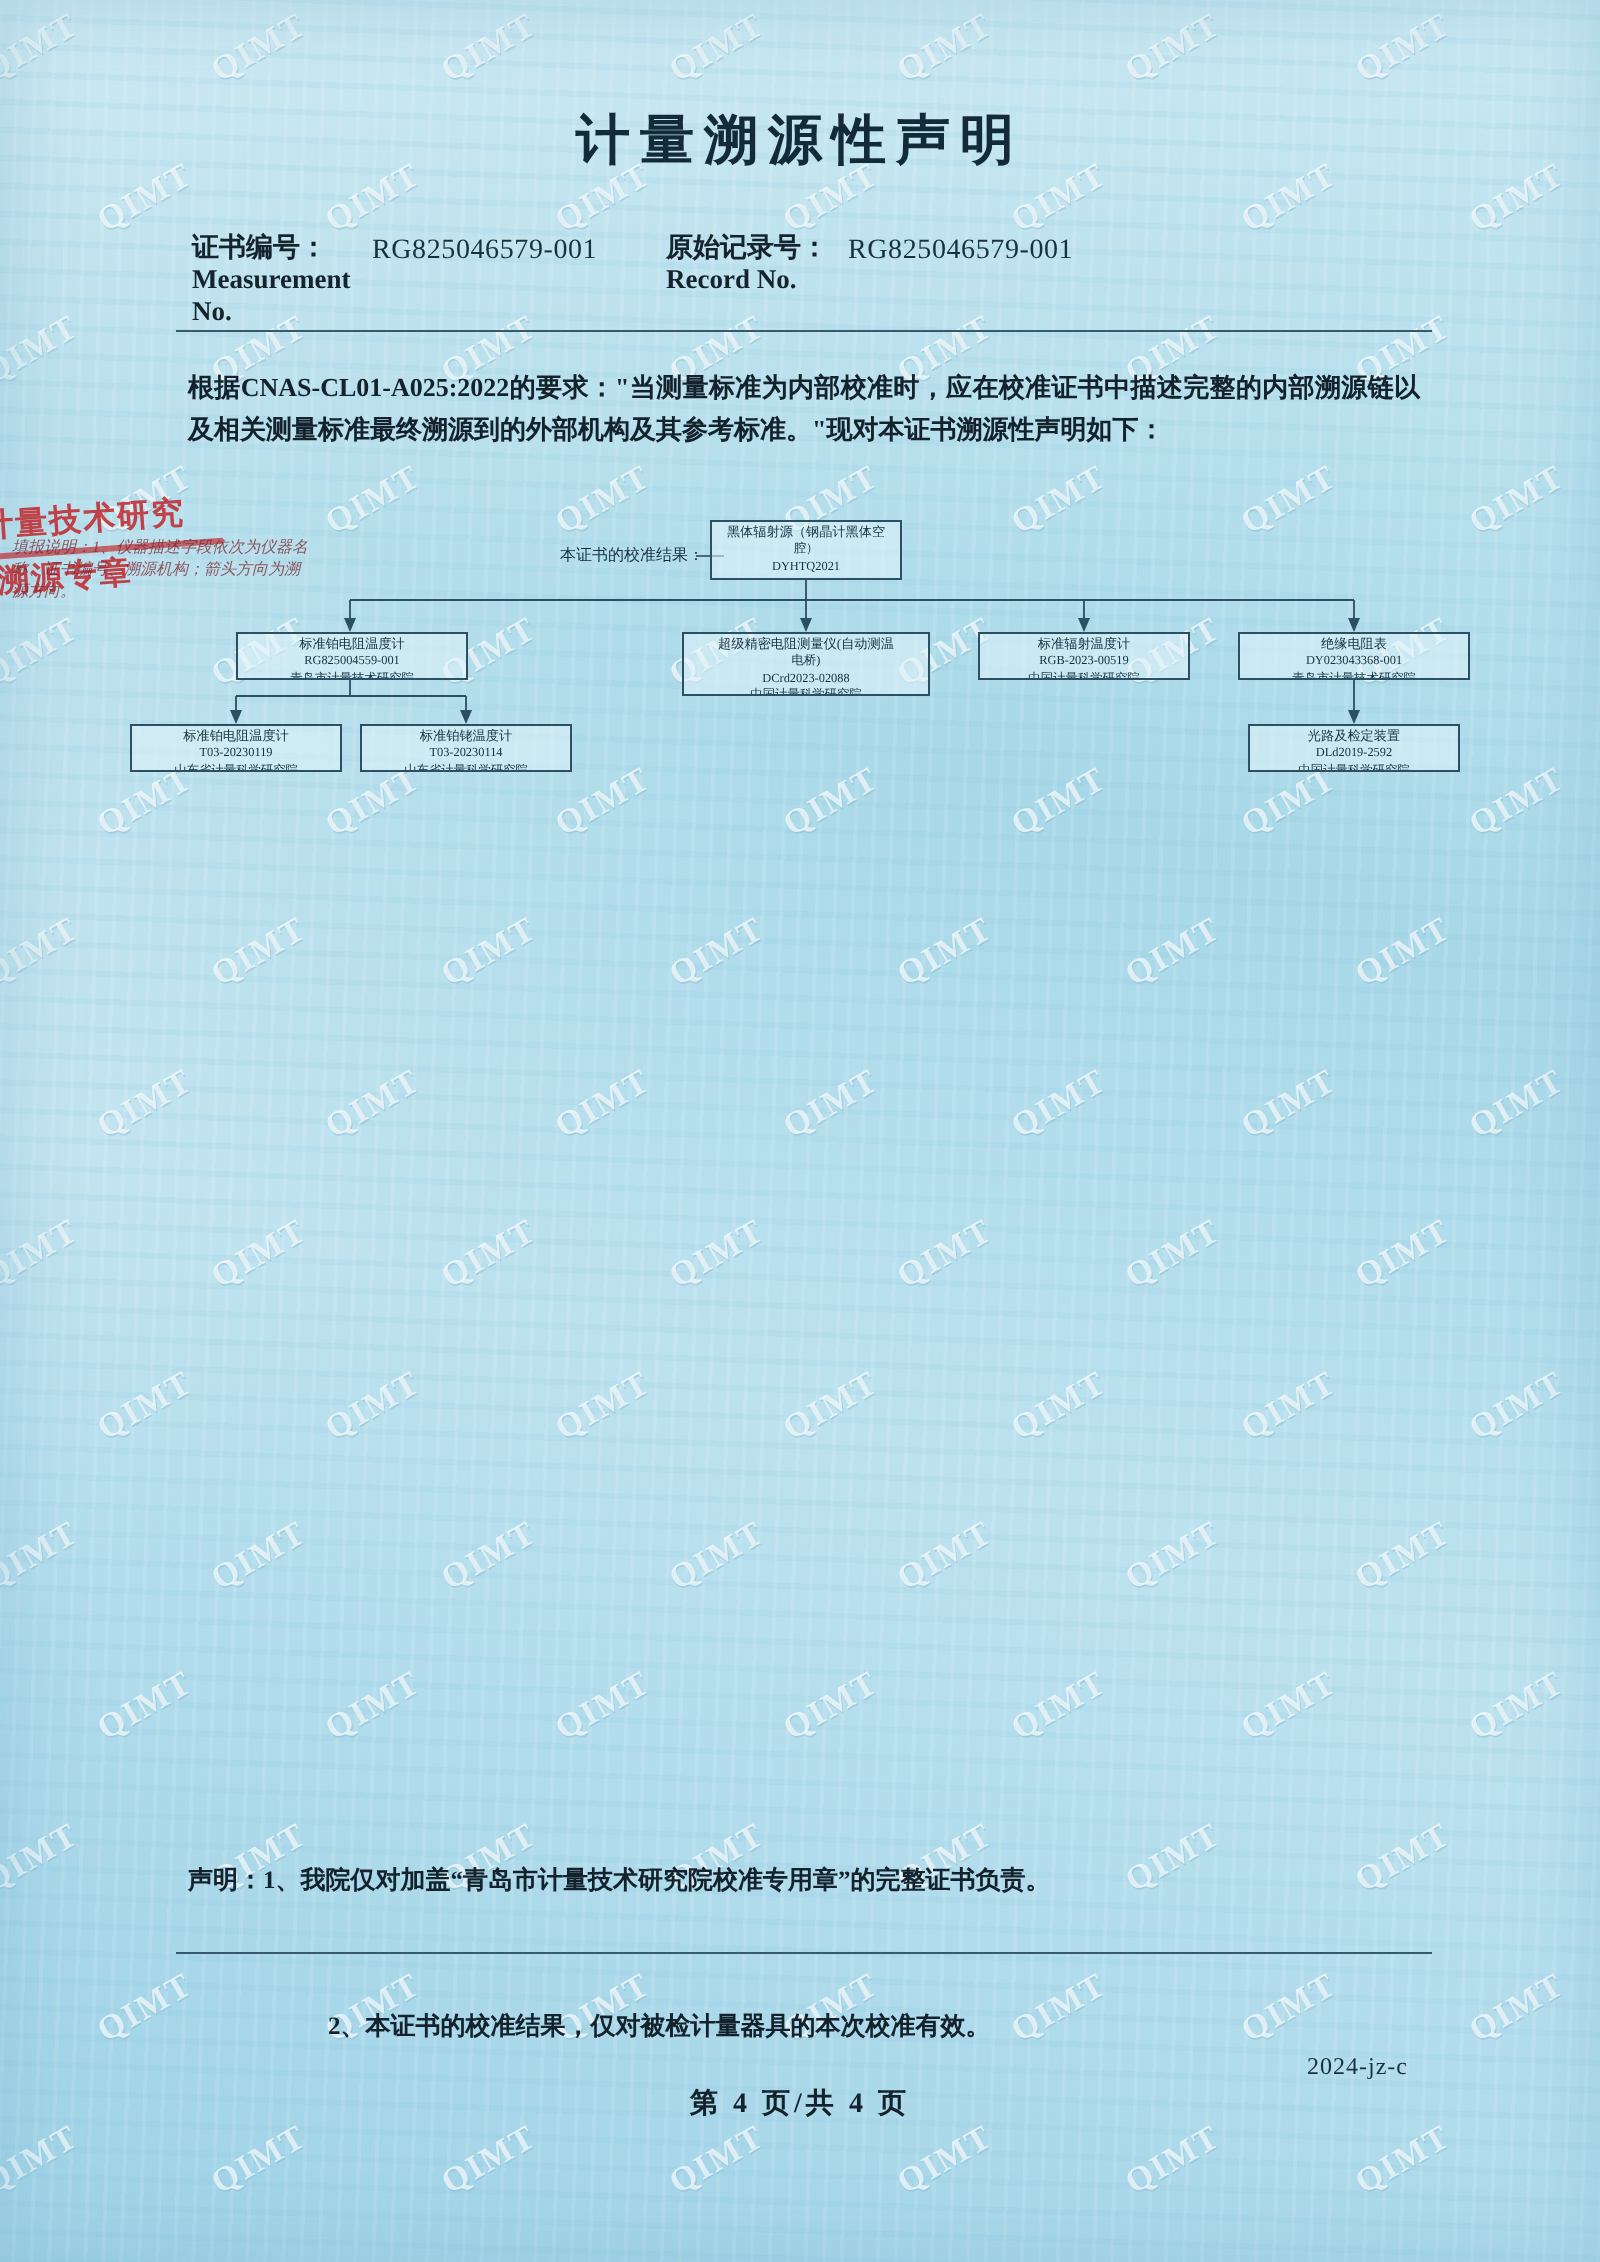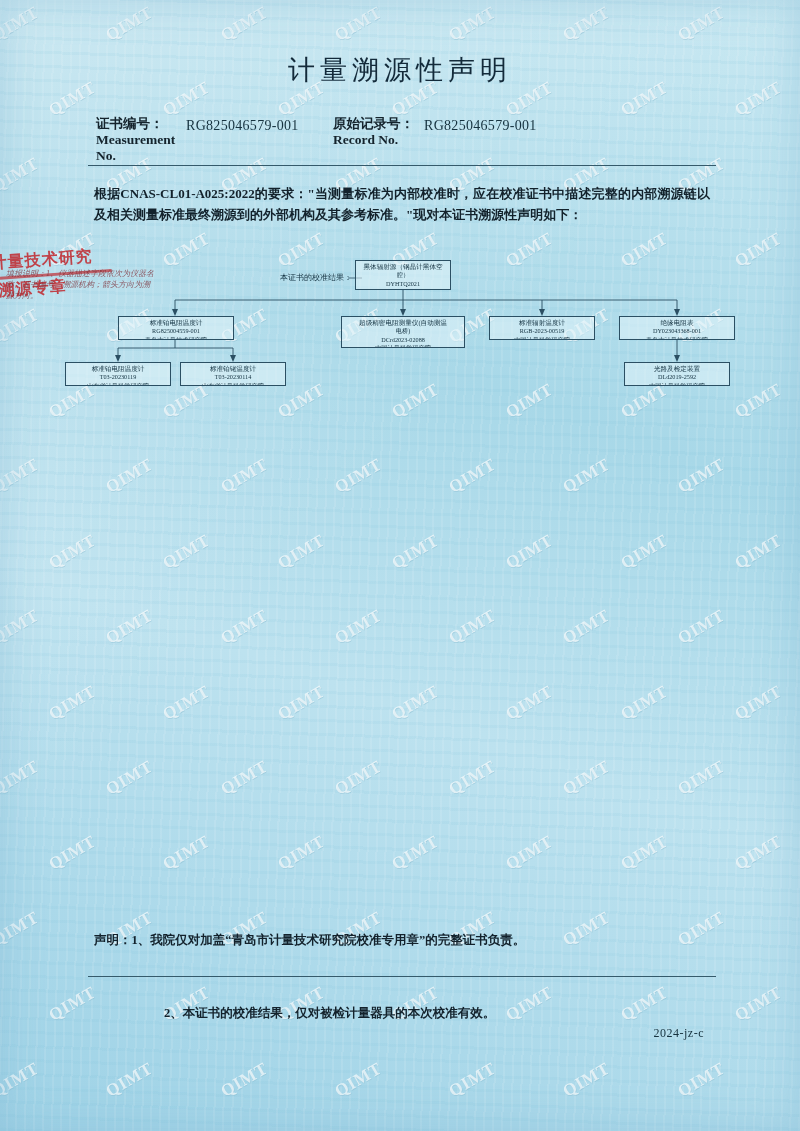--- a/index.html
+++ b/index.html
@@ -64,21 +64,21 @@
     width: 800px;
     height: 1131px;
     color: #14232c;
   }
   .title-cn {
     position: absolute;
     top: 52px;
     left: 0; right: 0;
     text-align: center;
     font-size: 27px;
-    font-weight: normal;
+    font-weight: bold;
     letter-spacing: 5px;
     color: #132a3a;
   }
   .title-en {
     position: absolute;
     top: 85px;
     left: 0; right: 0;
     text-align: center;
     font-size: 14px;
     font-weight: bold;
@@ -462,15 +462,22 @@
       </div>
     </div>
 
     <div class="hr-bottom"></div>
 
     <div class="decl decl1">声明：1、我院仅对加盖“青岛市计量技术研究院校准专用章”的完整证书负责。</div>
     <div class="decl decl2">2、本证书的校准结果，仅对被检计量器具的本次校准有效。</div>
 
     <div class="doc-code">2024-jz-c</div>
 
+    <div class="pageno">
+      <span>第</span>
+      <span class="num">4</span>
+      <span>页/共</span>
+      <span class="num">4</span>
+      <span>页</span>
+    </div>
 
   </div>
 </div>
 
 </body></html>

